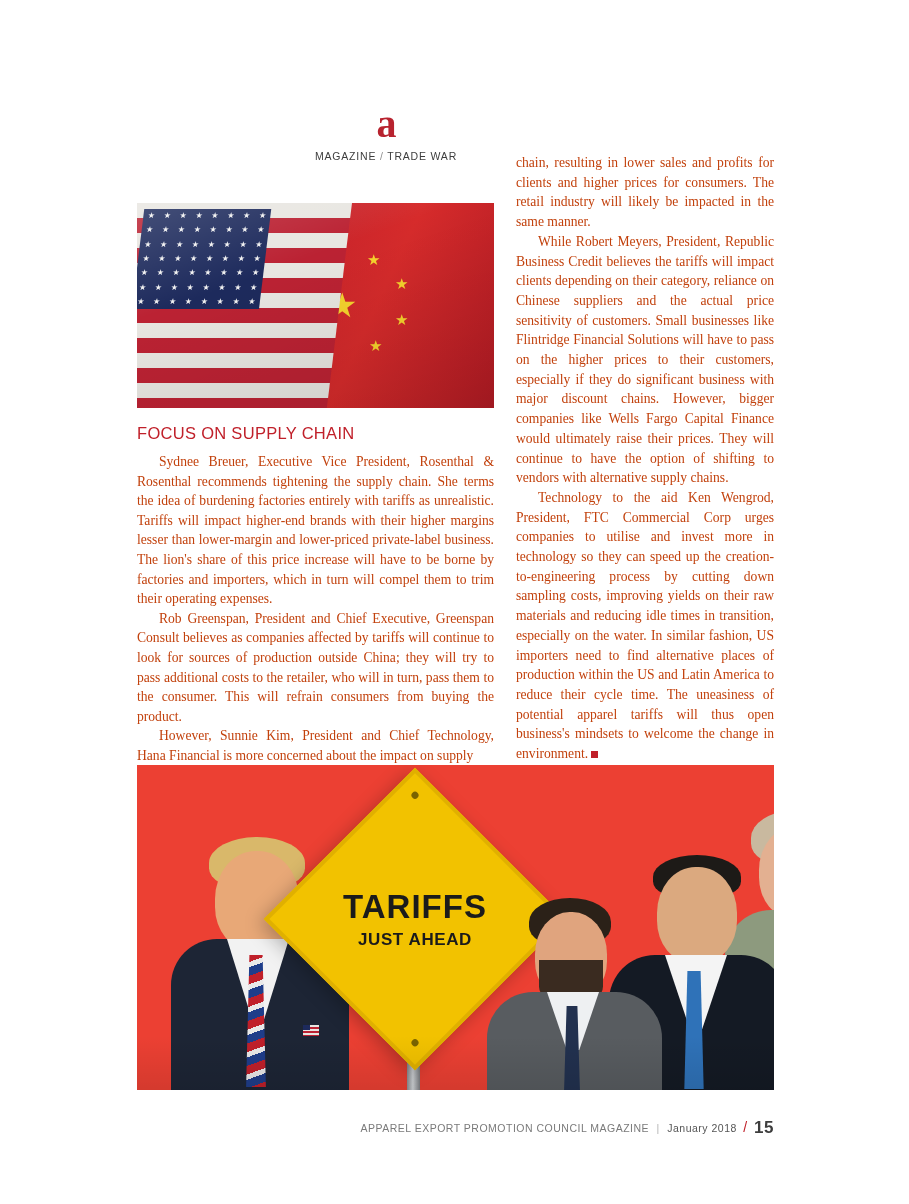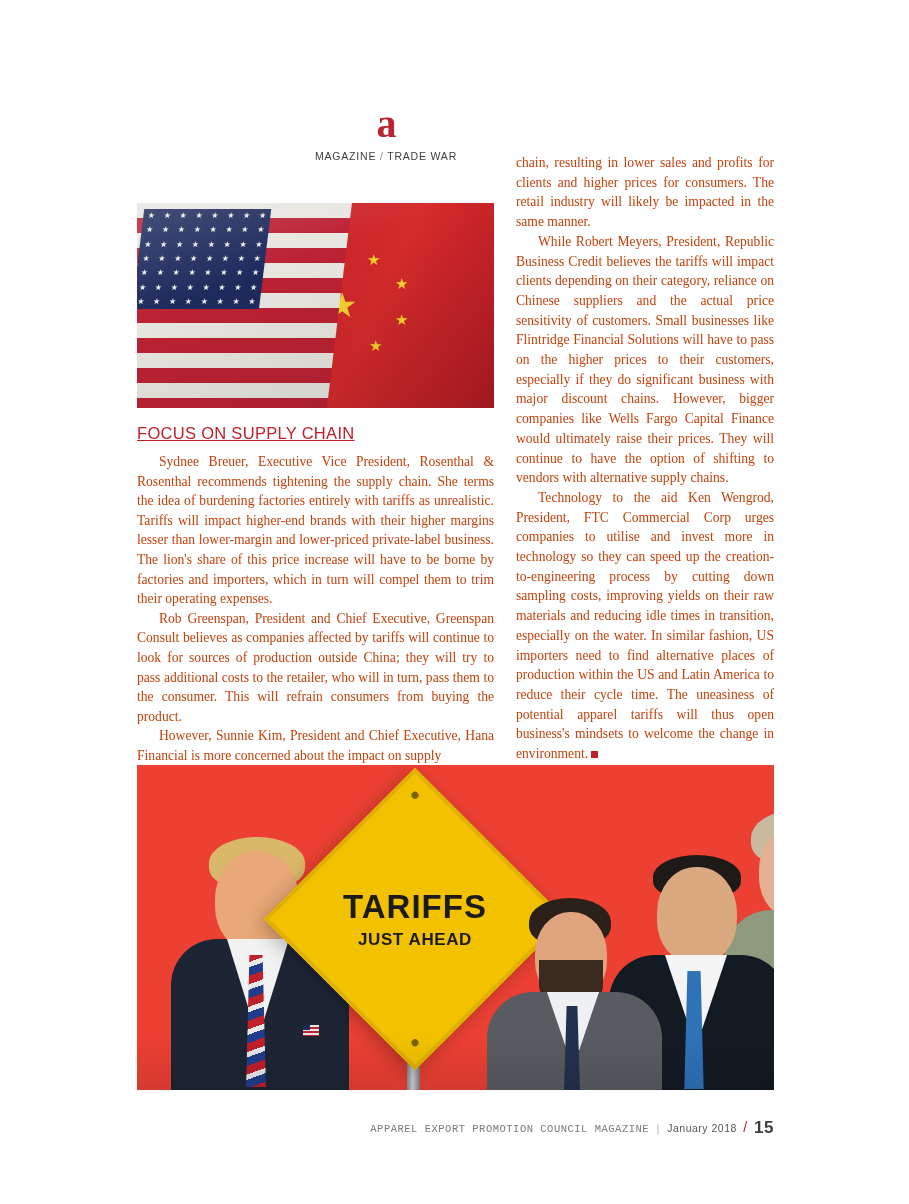--- a/index.html
+++ b/index.html
@@ -110,21 +110,20 @@
     position: absolute; left:0; top:0; width:100%; height:100%;
     background: linear-gradient(160deg, rgba(255,255,255,0.18) 0%, rgba(255,255,255,0) 35%, rgba(0,0,0,0.12) 100%);
   }
 
   .subhead {
     margin-top: 16px;
     font-family: "Liberation Sans", sans-serif;
     font-size: 16.5px;
     letter-spacing: 0.3px;
     color: #c0202a;
-    text-decoration: underline;
   }
 
   p.body {
     margin: 0;
     font-size: 13.6px;
     line-height: 19.6px;
     text-align: justify;
     text-indent: 22px;
     color: #c2410c;
   }
@@ -298,21 +297,21 @@
     left: 137px;
     top: 1118px;
     width: 637px;
     text-align: right;
     font-family: "Liberation Sans", sans-serif;
     font-size: 10.5px;
     letter-spacing: 0.5px;
     color: #6f6f6f;
     white-space: nowrap;
   }
-  .footer .mag { color: #7a7a7a; font-family: Liberation Mono, monospace; }
+  .footer .mag { color: #7a7a7a; }
   .footer .bar { color: #b5b5b5; margin: 0 4px; }
   .footer .issue { color: #555; }
   .footer .pgslash { color: #c0202a; margin: 0 3px; font-size: 14px; }
   .footer .pgnum {
     color: #3d3d3d;
     font-size: 17px;
     vertical-align: -1px;
     font-weight: bold;
   }
 </style>
@@ -400,21 +399,21 @@
         </div>
       </div>
     </div>
     <div class="flag-sheen"></div>
   </div>
 
   <div class="subhead">FOCUS ON SUPPLY CHAIN</div>
 
   <p class="body">Sydnee Breuer, Executive Vice President, Rosenthal &amp; Rosenthal recommends tightening the supply chain. She terms the idea of burdening factories entirely with tariffs as unrealistic. Tariffs will impact higher-end brands with their higher margins lesser than lower-margin and lower-priced private-label business. The lion's share of this price increase will have to be borne by factories and importers, which in turn will compel them to trim their operating expenses.</p>
   <p class="body">Rob Greenspan, President and Chief Executive, Greenspan Consult believes as companies affected by tariffs will continue to look for sources of production outside China; they will try to pass additional costs to the retailer, who will in turn, pass them to the consumer. This will refrain consumers from buying the product.</p>
-  <p class="body">However, Sunnie Kim, President and Chief Executive, Hana Financial is more concerned about the impact on supply</p>
+  <p class="body">However, Sunnie Kim, President and Chief Technology, Hana Financial is more concerned about the impact on supply</p>
 </div>
 
 <div class="col-right">
   <p class="body" style="text-indent:0">chain, resulting in lower sales and profits for clients and higher prices for consumers. The retail industry will likely be impacted in the same manner.</p>
   <p class="body">While Robert Meyers, President, Republic Business Credit believes the tariffs will impact clients depending on their category, reliance on Chinese suppliers and the actual price sensitivity of customers. Small businesses like Flintridge Financial Solutions will have to pass on the higher prices to their customers, especially if they do significant business with major discount chains. However, bigger companies like Wells Fargo Capital Finance would ultimately raise their prices. They will continue to have the option of shifting to vendors with alternative supply chains.</p>
   <p class="body"><span>Technology to the aid Ken Wengrod, President, FTC Commercial Corp urges companies to utilise and invest more in technology so they can speed up the creation-to-engineering process by cutting down sampling costs, improving yields on their raw materials and reducing idle times in transition, especially on the water. In similar fashion, US importers need to find alternative places of production within the US and Latin America to reduce their cycle time. The uneasiness of potential apparel tariffs will thus open business's mindsets to welcome the change in environment.</span><span class="endmark"></span></p>
 </div>
 
 <div class="photo-bottom">
 

